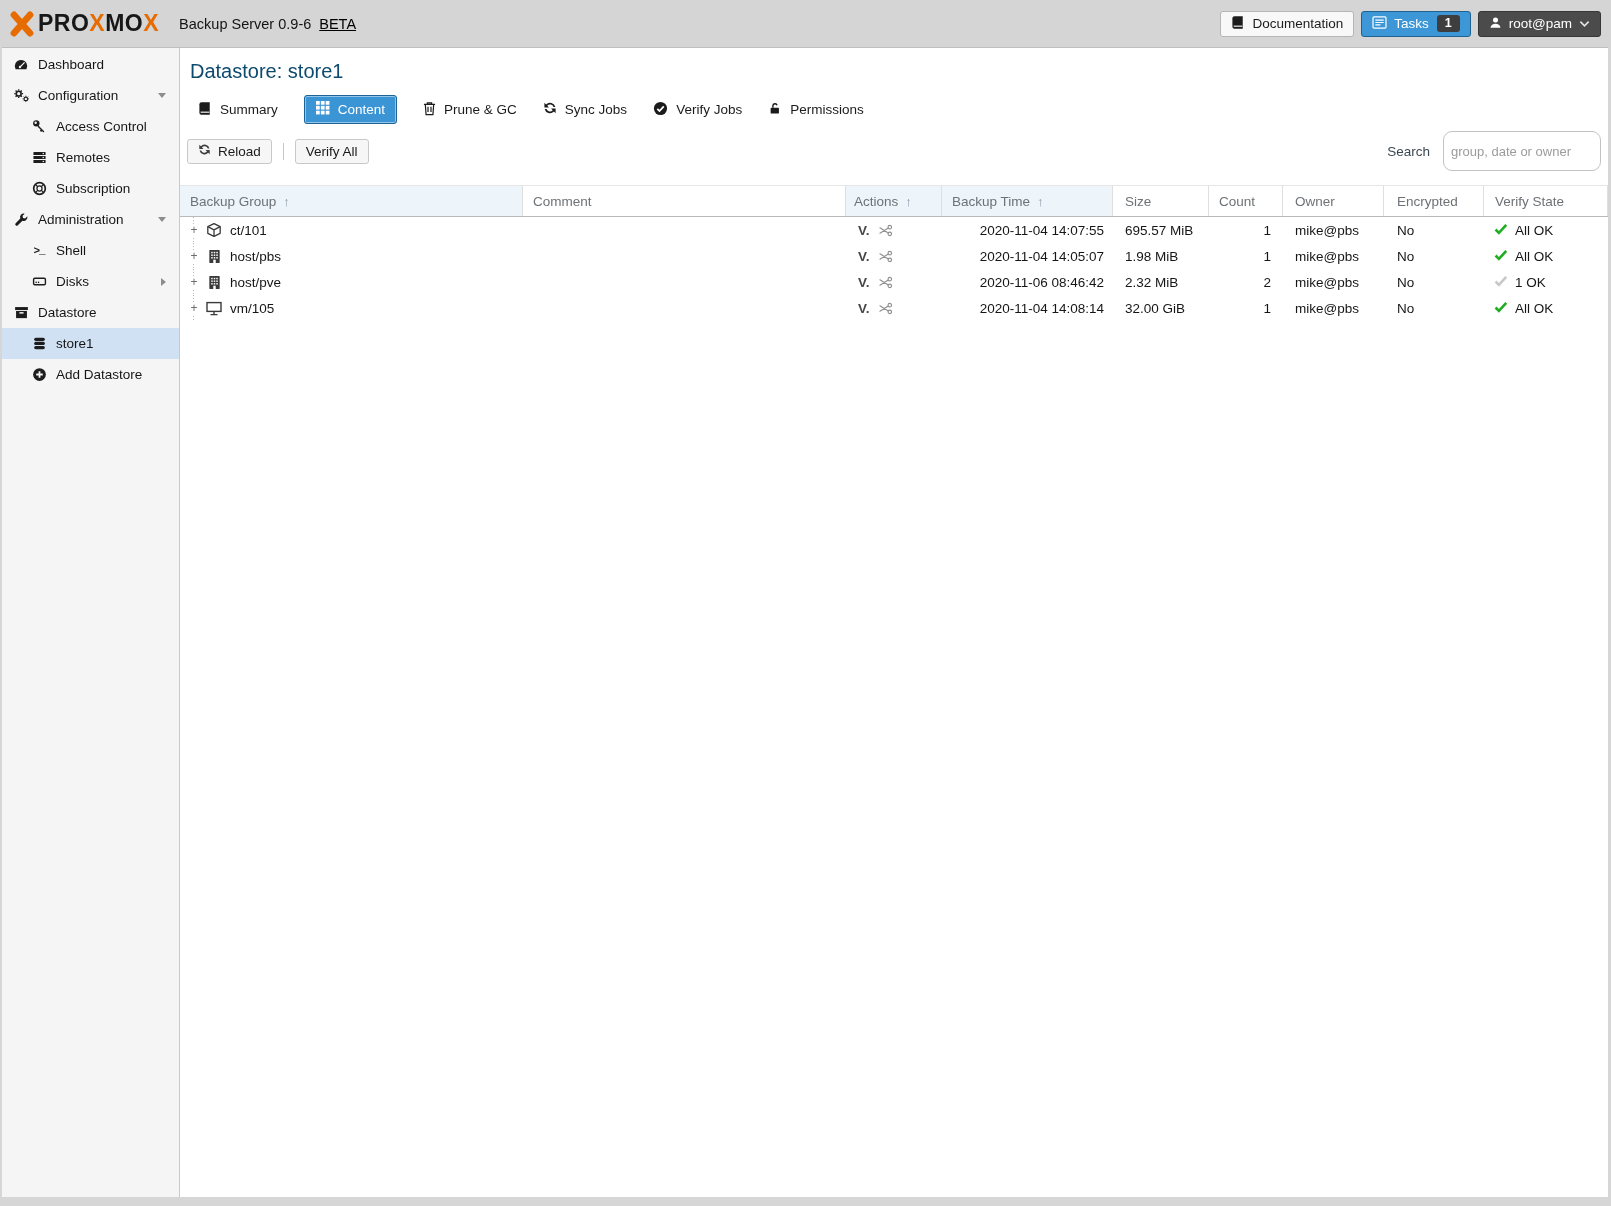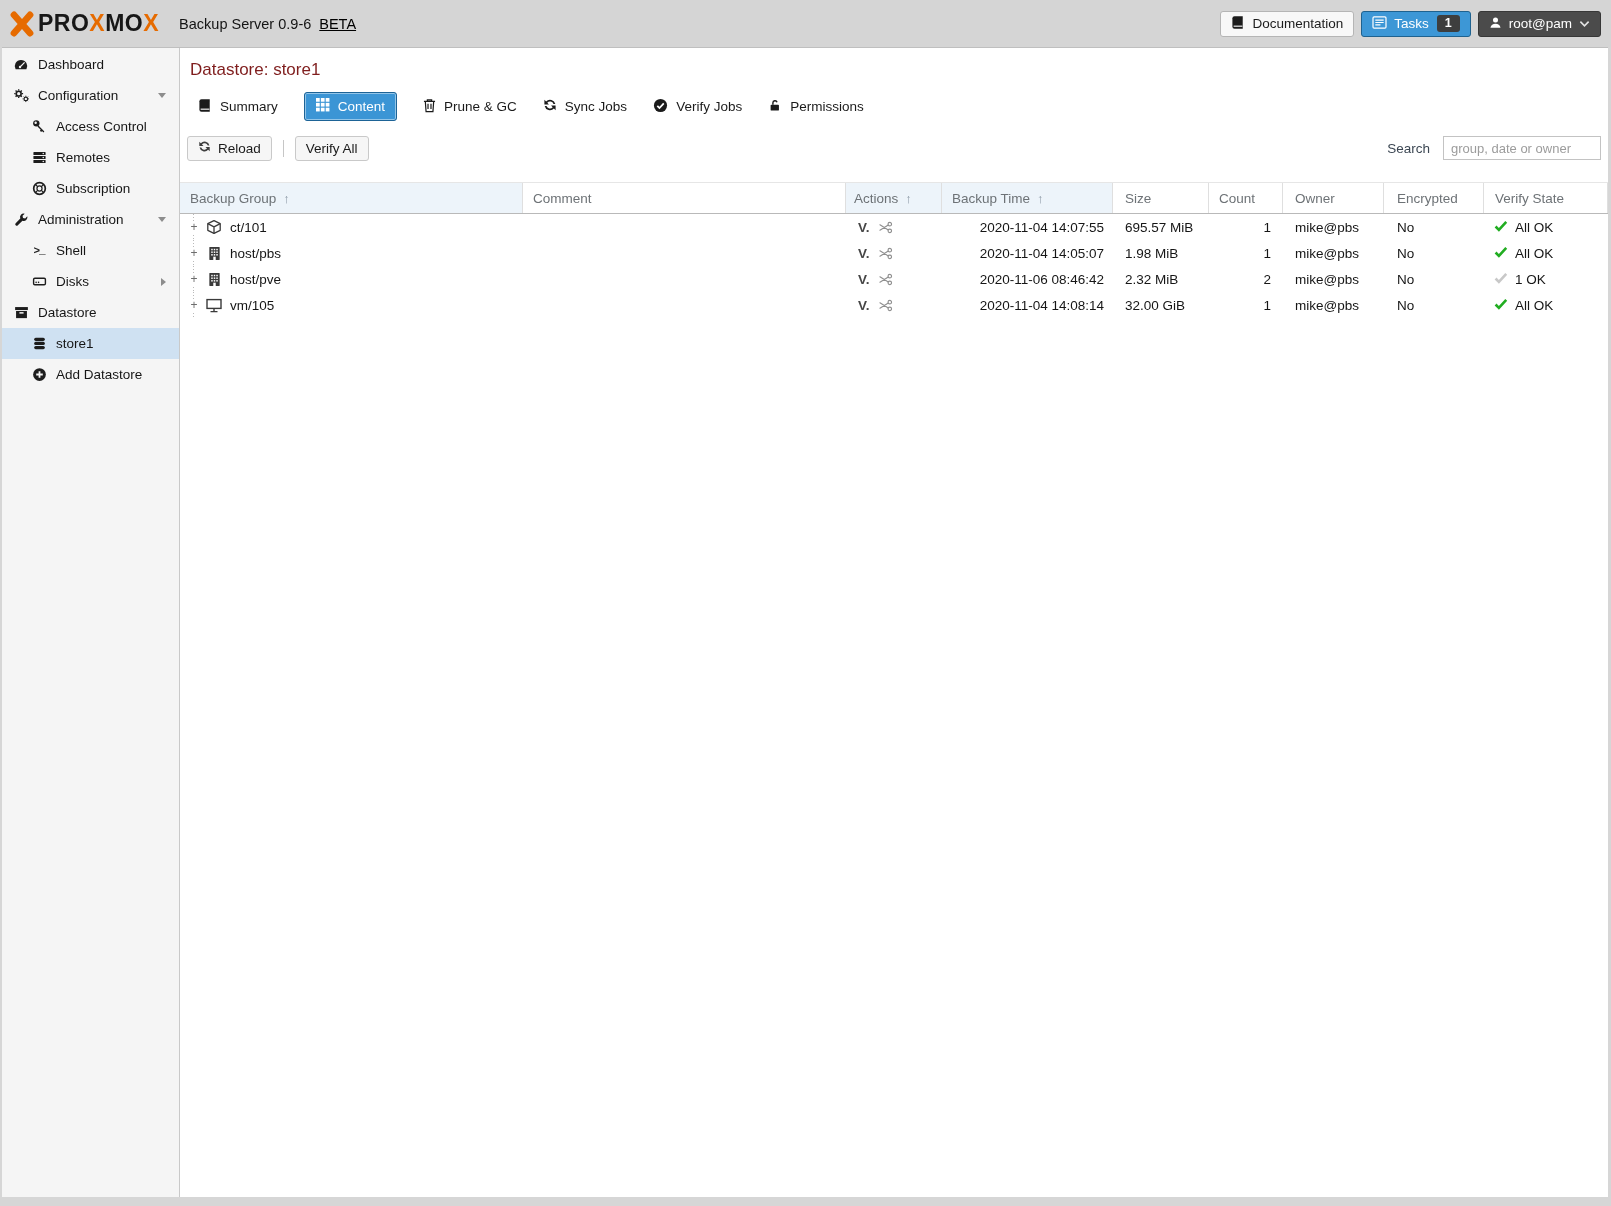--- a/index.html
+++ b/index.html
@@ -34,39 +34,39 @@
   .snav.sel{background:#cfe1f2}
   .sicon{width:18px;height:16px;margin-right:8px;display:inline-flex;align-items:center;justify-content:center;
          color:#1d1d1d;flex:none}
   .shell-glyph{font-family:"Liberation Mono","DejaVu Sans Mono",monospace;font-weight:bold;font-size:11px;letter-spacing:-1px}
   .caret-d{position:absolute;right:13px;width:0;height:0;border-left:4.5px solid transparent;
            border-right:4.5px solid transparent;border-top:5px solid #8d8d8d}
   .caret-r{position:absolute;right:13px;width:0;height:0;border-top:4.5px solid transparent;
            border-bottom:4.5px solid transparent;border-left:5px solid #8d8d8d}
 
   .content{flex:1;background:#fff;min-width:0}
-  .page-title{padding:12px 0 0 10px;font-size:17px;color:#7f1d1d}
+  .page-title{padding:12px 0 0 10px;font-size:20px;color:#0c4a6e}
 
   
   .tabs{display:flex;align-items:center;gap:26px;margin:11px 0 0 18px;height:31px}
   .tab{display:flex;align-items:center;gap:8px;font-size:13.5px;color:#1b1b1b;cursor:pointer;white-space:nowrap}
   .tab svg{color:#1b1b1b;flex:none}
   .tab.active{background:#3b95d5;border:1px solid #1d6396;box-shadow:inset 0 0 0 1px rgba(255,255,255,.45);
               border-radius:3px;padding:5px 11px;color:#fff}
   .tab.active svg{color:#fff}
 
   
   .toolbar{display:flex;align-items:center;margin-top:12px;padding:0 7px;height:28px}
   .btn{display:inline-flex;align-items:center;gap:7px;background:#f6f6f6;border:1px solid #c9c9c9;
        border-radius:3px;height:25px;padding:0 10px;font-size:13.5px;color:#1a1a1a;cursor:pointer;box-sizing:border-box}
   .btn svg{color:#3d3d3d}
   .tsep{width:1px;height:17px;background:#c6c6c6;margin:0 11px}
   .search{margin-left:auto;display:flex;align-items:center;gap:13px}
   .search label{font-size:13.5px;color:#3c4753}
-  .search input{width:158px;height:24px;border:1px solid #c3c3c3;border-radius:0;padding:0 7px;
+  .search input{width:158px;height:40px;border:1px solid #c3c3c3;border-radius:9px;padding:0 7px;
                 font-size:13px;color:#222;box-sizing:border-box;font-family:inherit;outline:none}
   .search input::placeholder{color:#9c9c9c}
 
   
   .grid{margin-top:20px}
   .ghead{display:flex;height:30px;border-top:1px solid #e6e6e6;border-bottom:1px solid #b9b9b9;background:#fff}
   .hcell{display:flex;align-items:center;padding:0 10px;box-sizing:border-box;border-right:1px solid #dfdfdf;
          color:#6d7276;font-size:13.5px;cursor:pointer;white-space:nowrap;overflow:hidden}
   .hcell.sorted{background:#edf4fa}
   .sort-arrow{margin-left:7px;color:#8b98a4;font-size:13px}

